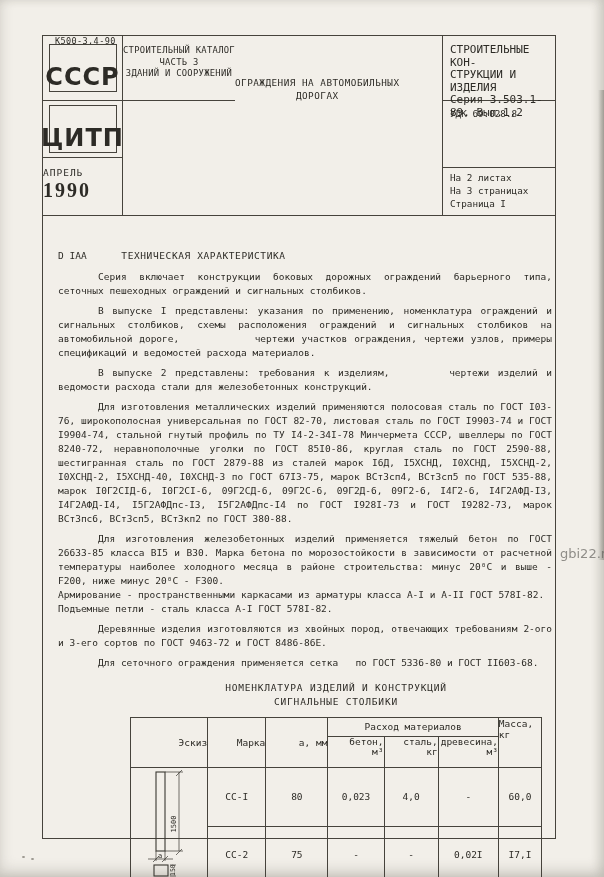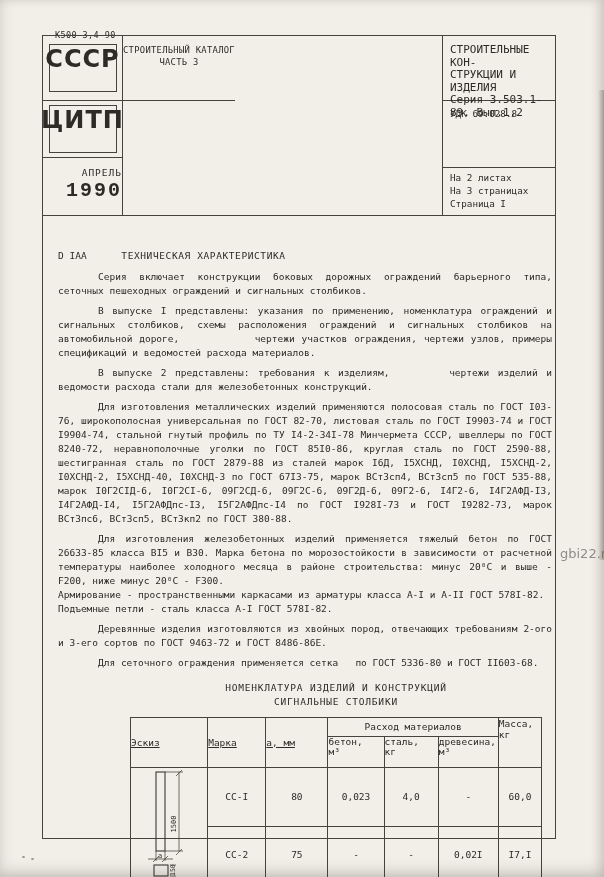--- a/index.html
+++ b/index.html
@@ -2,37 +2,37 @@
 <html><head>
 <meta charset="utf-8">
 <style>
   html,body{margin:0;padding:0;}
   body{background:#dddad4;font-family:"DejaVu Sans Mono",monospace;}
   .paper{
     position:relative;width:604px;height:877px;margin:0 auto;
     background:#f2efe9;color:#2d2b26;overflow:hidden;
     box-shadow:inset 0 -6px 14px rgba(60,55,45,.18), inset -5px 0 10px rgba(60,55,45,.12);
   }
-  .doc-code{position:absolute;left:55px;top:30px;font-size:8.5px;letter-spacing:.4px;}
+  .doc-code{position:absolute;left:55px;top:36px;font-size:8.5px;letter-spacing:.4px;}
   .frame{position:absolute;left:42px;top:35px;width:514px;height:804px;border:1.6px solid #46433c;box-sizing:border-box;}
 
   
   .header{position:absolute;top:0;left:0;right:0;height:180px;border-bottom:1.6px solid #46433c;display:flex;box-sizing:border-box;}
   .h-left{width:80px;border-right:1.6px solid #46433c;box-sizing:border-box;display:flex;flex-direction:column;}
   .h-mid{flex:1;border-right:1.6px solid #46433c;box-sizing:border-box;display:flex;flex-direction:row;}
   .h-right{width:112px;display:flex;flex-direction:column;}
   .hcell{box-sizing:border-box;}
   .bb{border-bottom:1.4px solid #46433c;}
   .stamp-cell{height:65px;display:flex;align-items:center;justify-content:center;}
   .stamp-cell2{height:58px;display:flex;align-items:center;justify-content:center;}
-  .stamp-box{border:1.6px solid #46433c;width:66px;height:46px;display:flex;align-items:flex-start;justify-content:center;}
+  .stamp-box{border:1.6px solid #46433c;width:66px;height:46px;display:flex;align-items:flex-end;justify-content:center;}
   .org{font-family:"DejaVu Sans",sans-serif;font-weight:bold;font-size:24px;letter-spacing:1px;}
-  .date-cell{height:57px;text-align:right;padding-top:9px;margin-left:20px;}
+  .date-cell{height:57px;text-align:left;padding-top:9px;}
   .month{font-size:9.5px;letter-spacing:1px;}
-  .year{font-family:Liberation Mono, monospace;font-weight:bold;font-size:20px;letter-spacing:2px;margin-top:1px;}
+  .year{font-family:Liberation Serif, serif;font-weight:bold;font-size:20px;letter-spacing:2px;margin-top:1px;}
   .cat-cell{height:65px;text-align:center;padding-top:9px;font-size:8.8px;line-height:11.5px;letter-spacing:.3px;}
   .title-cell{height:115px;text-align:center;font-size:9.3px;line-height:13px;letter-spacing:.5px;padding-top:40px;}
   .ser-cell{height:65px;font-size:11px;line-height:12.5px;padding:8px 0 0 7px;}
   .udk-cell{height:68px;font-size:9.3px;padding:7px 0 0 7px;}
   .sheets-cell{height:47px;font-size:9.3px;line-height:13px;padding:3px 0 0 7px;}
 
   
   .content{position:absolute;top:213px;left:15px;width:494px;font-size:9.5px;line-height:14px;text-align:justify;}
   .sec-head{margin:0 0 7px 0;}
   .sec-code{margin-right:29px;}
@@ -41,22 +41,22 @@
   p.ind{text-indent:40px;}
   p.flush{margin:0;}
 
   
   .nom-block{margin:11px 0 0 72px;width:412px;}
   .nom-title{text-align:center;font-size:9.5px;line-height:14px;letter-spacing:.8px;}
   table.nom{border-collapse:collapse;margin-top:8px;width:412px;table-layout:fixed;}
   table.nom th,table.nom td{border:1.2px solid #46433c;font-size:9.5px;font-weight:normal;padding:0;}
   table.nom{border:1.6px solid #46433c;}
   th.top-h{height:18px;text-align:center;vertical-align:middle;}
-  th.sub-h{height:30px;text-align:left;vertical-align:top;padding-top:3px;line-height:10px;}
-  th.span-h{text-align:left;vertical-align:middle;text-decoration:underline;}
+  th.sub-h{height:30px;text-align:right;vertical-align:top;padding-top:3px;line-height:10px;}
+  th.span-h{text-align:right;vertical-align:middle;}
   th.mass-h{text-align:left;vertical-align:top;padding:4px 0 0 7px;line-height:11px;}
   td.cell{height:45px;text-align:center;vertical-align:middle;}
   td.sketch-cell{vertical-align:middle;text-align:center;}
 
   .watermark{position:absolute;left:560px;top:546px;font-size:13px;color:#8f8d88;font-family:"DejaVu Sans",sans-serif;}
   .edge-smudge{position:absolute;right:0;top:90px;width:6px;height:470px;background:linear-gradient(to left, rgba(70,65,55,.35), rgba(70,65,55,0));}
   .speck{position:absolute;width:3px;height:2px;background:#9a968e;border-radius:50%;}
 </style>
 </head>
 <body>
@@ -83,20 +83,25 @@
         <div class="hcell date-cell">
           <div class="month">АПРЕЛЬ</div>
           <div class="year">1990</div>
         </div>
       </div>
 
       <div class="h-mid">
         <div class="hcell cat-cell bb">
           <div>СТРОИТЕЛЬНЫЙ КАТАЛОГ</div>
           <div>ЧАСТЬ 3</div>
+          <div>ЗДАНИЙ И СООРУЖЕНИЙ</div>
+        </div>
+        <div class="hcell title-cell">
+          <div>ОГРАЖДЕНИЯ НА АВТОМОБИЛЬНЫХ</div>
+          <div>ДОРОГАХ</div>
         </div>
       </div>
 
       <div class="h-right">
         <div class="hcell ser-cell bb">
           <div>СТРОИТЕЛЬНЫЕ КОН-</div>
           <div>СТРУКЦИИ И ИЗДЕЛИЯ</div>
           <div>Серия 3.503.1-89. Вып.1,2</div>
         </div>
         <div class="hcell udk-cell bb">

